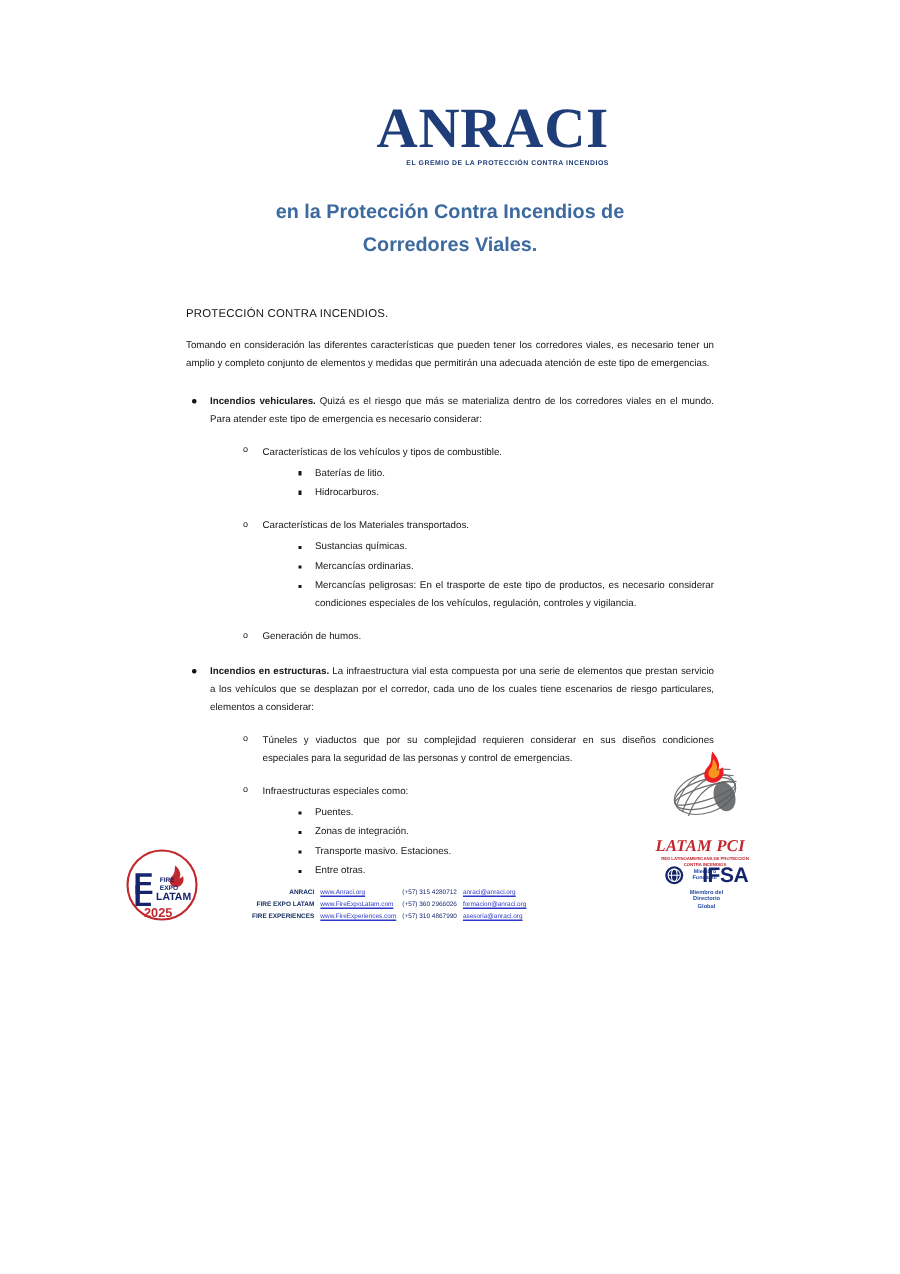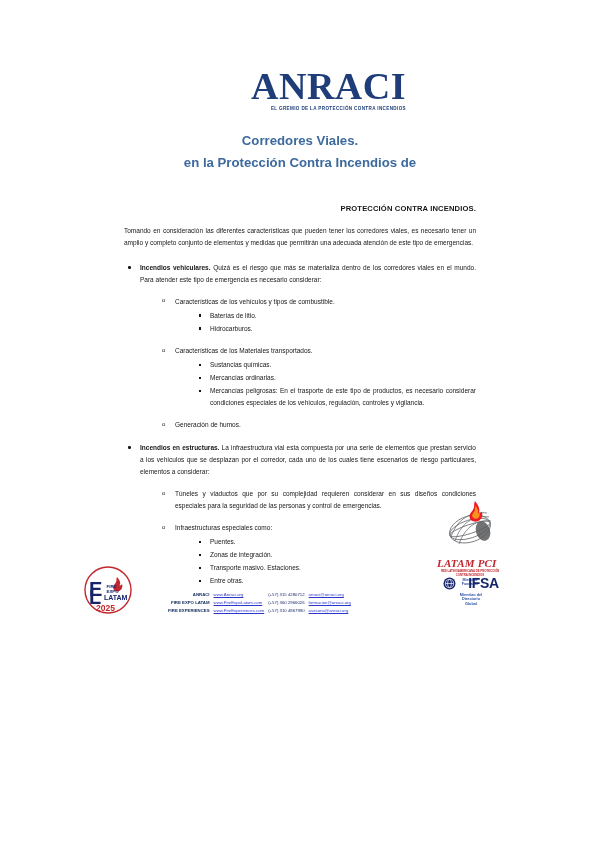--- a/index.html
+++ b/index.html
@@ -62,25 +62,24 @@
 
   
   .body-col {
     position: absolute;
     top: 204px;
     left: 124px;
     width: 352px;
   }
   .sec-head {
     font-size: 7.6px;
-    font-weight: bold;
+    font-weight: normal;
     color: #161616;
     letter-spacing: 0.15px;
     margin-bottom: 12px;
-    text-align: right;
   }
   .para {
     font-size: 6.5px;
     line-height: 1.85;
     text-align: justify;
     color: #161616;
     margin-bottom: 13px;
   }
 
   ul.lvl1, ul.lvl2, ul.lvl3 {
@@ -254,22 +253,22 @@
 <body>
 
 <div class="page">
 
   <div class="logo-block">
     <div class="logo-word">ANRACI</div>
     <div class="logo-tag">EL GREMIO DE LA PROTECCIÓN CONTRA INCENDIOS</div>
   </div>
 
   <div class="doc-title">
+    <div>en la Protección Contra Incendios de</div>
     <div>Corredores Viales.</div>
-    <div>en la Protección Contra Incendios de</div>
   </div>
 
   <div class="body-col">
 
     <div class="sec-head">PROTECCIÓN CONTRA INCENDIOS.</div>
     <div class="para">Tomando en consideración las diferentes características que pueden tener los corredores viales, es necesario tener un amplio y completo conjunto de elementos y medidas que permitirán una adecuada atención de este tipo de emergencias.</div>
 
     <ul class="lvl1">
 
       <li>

